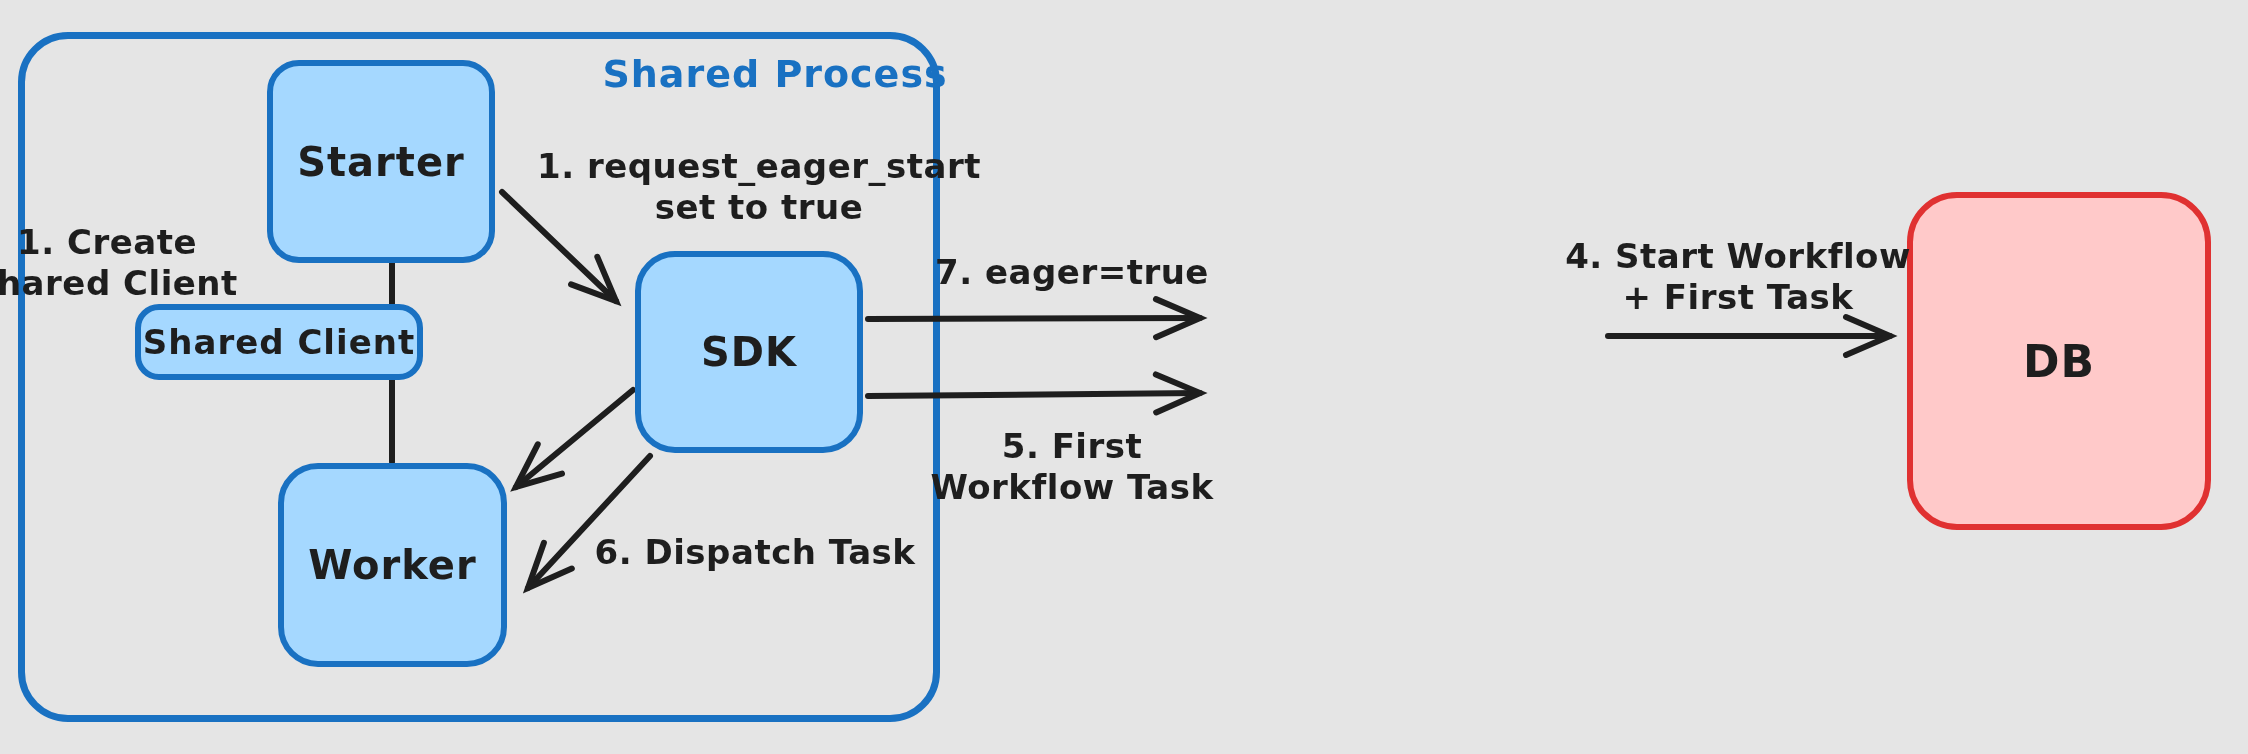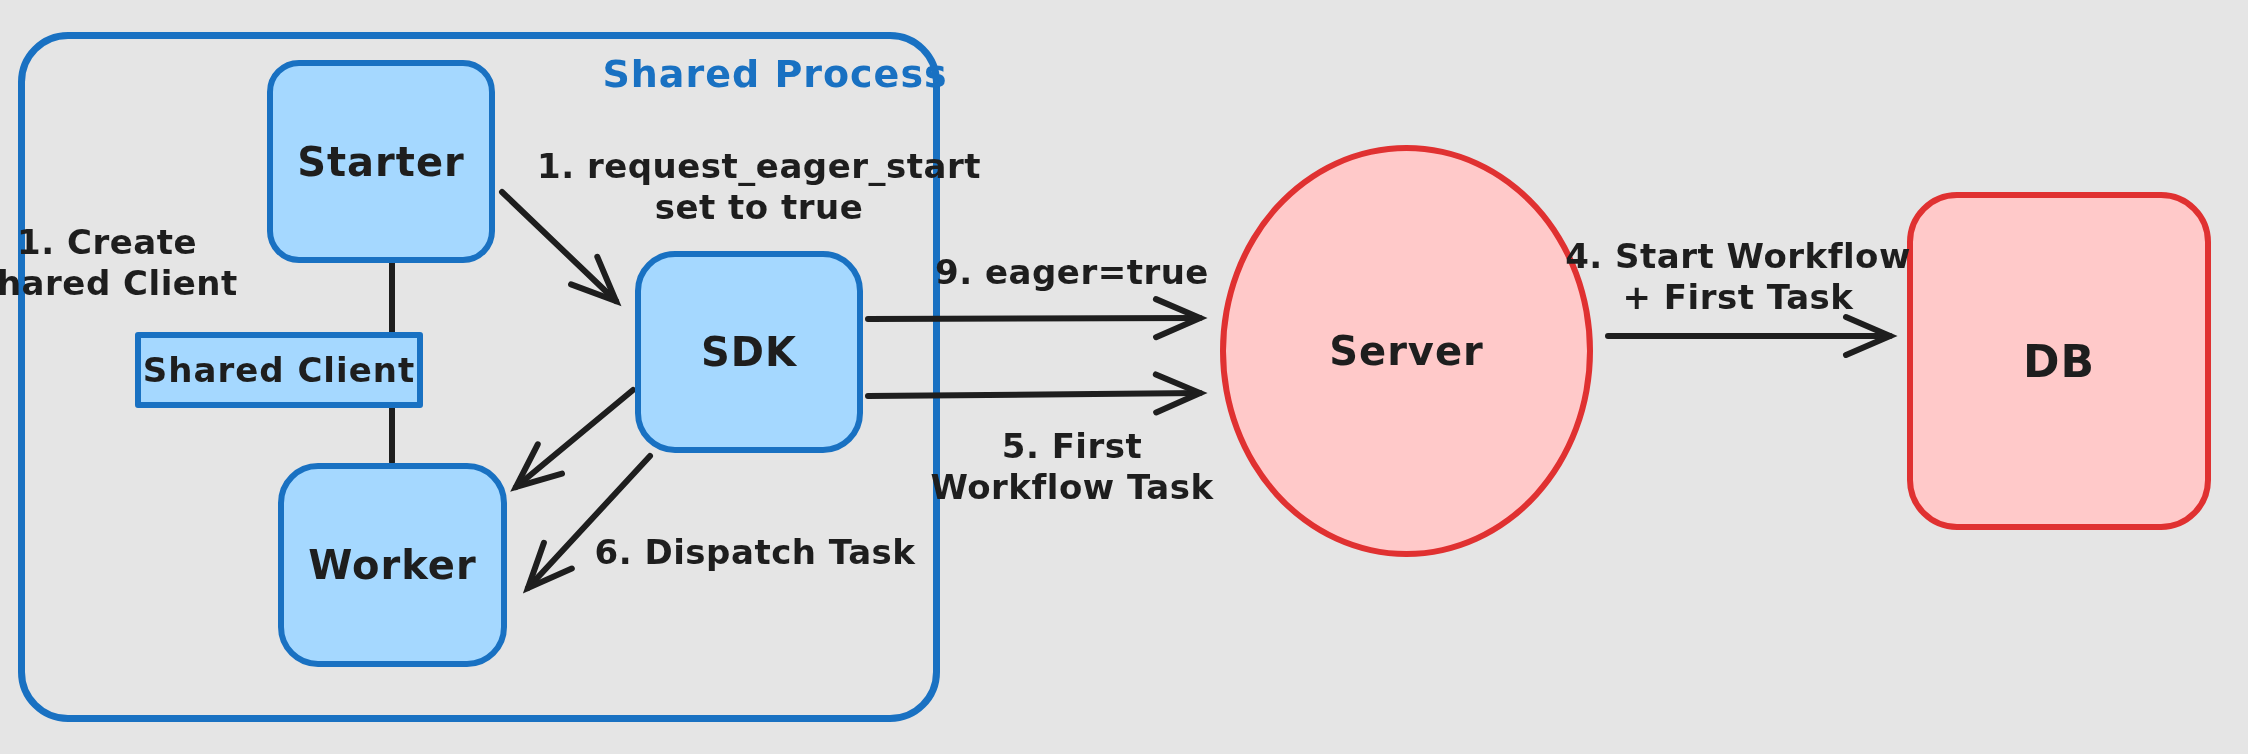--- a/index.html
+++ b/index.html
@@ -19,21 +19,21 @@
     color:#1971c2;font-size:38px;font-weight:bold;letter-spacing:1px;white-space:nowrap;
   }
   
   .node{
     position:absolute;display:flex;align-items:center;justify-content:center;
     box-sizing:border-box;text-align:center;font-weight:bold;letter-spacing:1px;
   }
   .node-blue{background:#a5d8ff;border:6px solid #1971c2;}
   .node-red{background:#ffc9c9;border:6px solid #e03131;}
   #node-starter{left:267px;top:60px;width:228px;height:203px;border-radius:32px;font-size:40px;}
-  #node-shared-client{left:135px;top:332px;width:288px;height:76px;border-radius:3px;font-size:34px;}
+  #node-shared-client{left:135px;top:304px;width:288px;height:76px;border-radius:24px;font-size:34px;}
   #node-worker{left:278px;top:463px;width:229px;height:204px;border-radius:40px;font-size:40px;}
   #node-sdk{left:635px;top:251px;width:228px;height:202px;border-radius:40px;font-size:40px;}
   #node-server{left:1220px;top:145px;width:373px;height:412px;border-radius:50%;font-size:40px;}
   #node-db{left:1907px;top:192px;width:304px;height:338px;border-radius:50px;font-size:44px;}
   
   .ann{
     position:absolute;transform:translateX(-50%);text-align:center;
     font-size:34px;font-weight:bold;line-height:1.22;white-space:pre-line;
     letter-spacing:0.5px;color:#1e1e1e;
   }
@@ -74,31 +74,28 @@
   </div>
   <div class="node node-blue" id="node-shared-client">
     <span>Shared Client</span>
   </div>
   <div class="node node-blue" id="node-worker">
     <span>Worker</span>
   </div>
   <div class="node node-blue" id="node-sdk">
     <span>SDK</span>
   </div>
-  <div class="node node-red" id="node-server">
-    <span>Server</span>
-  </div>
   <div class="node node-red" id="node-db">
     <span>DB</span>
   </div>
 
   <div class="ann" id="ann-create">1. Create
 shared Client</div>
   <div class="ann" id="ann-request">1. request_eager_start
 set to true</div>
   <div class="ann" id="ann-dispatch">6. Dispatch Task</div>
-  <div class="ann" id="ann-eager">9. eager=true</div>
+  <div class="ann" id="ann-eager">7. eager=true</div>
   <div class="ann" id="ann-first">5. First
 Workflow Task</div>
   <div class="ann" id="ann-start">4. Start Workflow
 + First Task</div>
 
 </div>
 
 </body></html>

